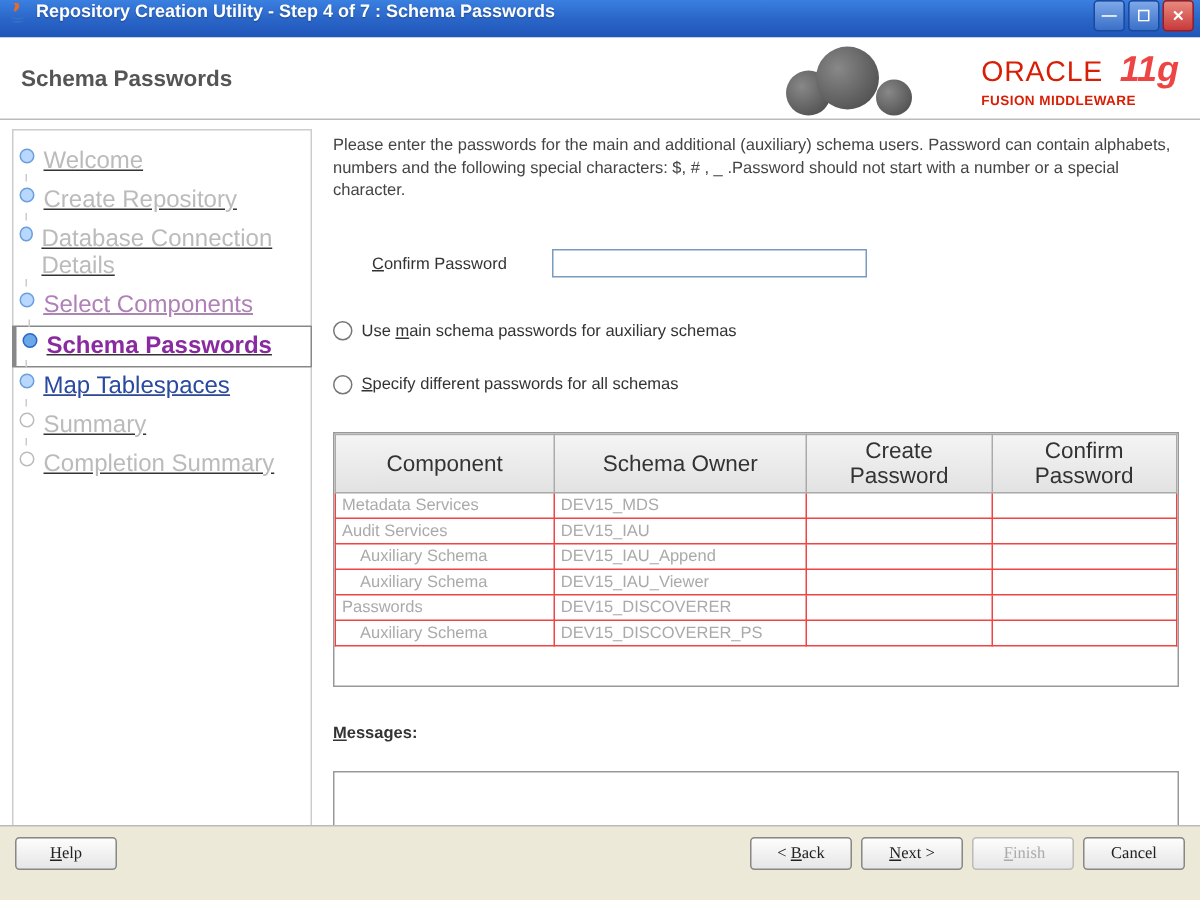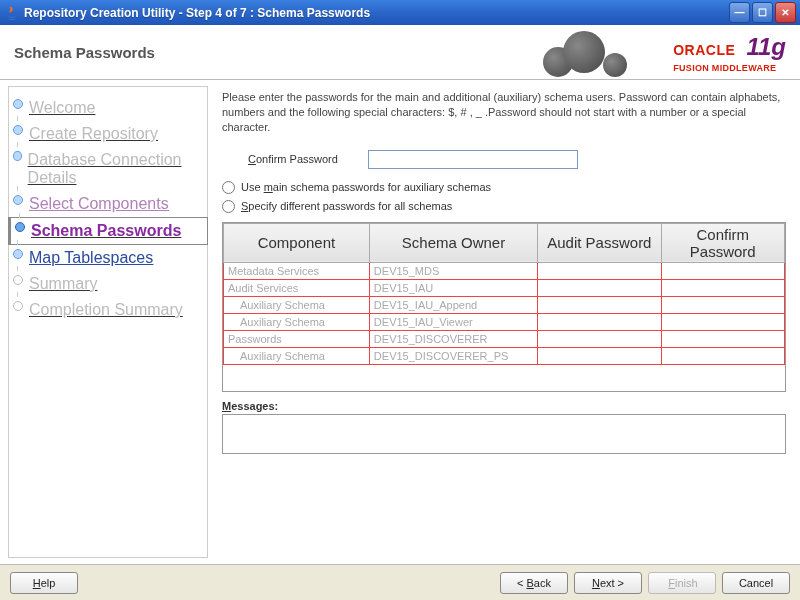--- a/index.html
+++ b/index.html
@@ -3,60 +3,60 @@
 <meta charset="utf-8">
 <style>
   * { box-sizing: border-box; }
   html, body { margin:0; padding:0; font-family: "Tahoma", "Segoe UI", sans-serif; font-size:11px; color:#333; }
   body { background:#ece9d8; width:800px; height:600px; overflow:hidden; }
 
   
   .titlebar {
     height:25px;
     background: linear-gradient(to bottom, #3a80e0 0%, #2a66c8 50%, #1f55b8 100%);
-    display:flex; align-items:center; padding:0 4px; color:#fff;
+    display:flex; align-items:flex-start; padding:0 4px; color:#fff;
   }
   .titlebar .java-icon { width:16px; height:16px; margin-right:4px; display:inline-block; }
   .titlebar .title-text { flex:1; font-weight:bold; font-size:12px; text-shadow:0 1px 1px rgba(0,0,0,0.3); }
   .winbtn { width:21px; height:21px; margin-left:2px; border:1px solid #1a4aa0; background:linear-gradient(to bottom,#7ea8e8,#3a70c8); border-radius:3px; display:flex; align-items:center; justify-content:center; color:#fff; font-weight:bold; font-size:10px; }
   .winbtn.close { background:linear-gradient(to bottom,#e88a7e,#c83a3a); border-color:#a01a1a; }
 
   
   .header {
     height:55px; background:#fff; border-bottom:1px solid #bbb;
     display:flex; align-items:center; padding:0 14px; position:relative;
   }
   .header h1 { flex:0 0 auto; font-size:15px; font-weight:bold; color:#555; margin:0; }
   .header .branding { position:absolute; right:14px; top:8px; display:flex; align-items:center; }
   .gears { width:160px; height:40px; margin-right:20px; position:relative; }
   .gear { position:absolute; border-radius:50%; background:radial-gradient(circle at 35% 35%, #888,#444); }
   .gear.g1 { width:42px; height:42px; top:-2px; left:70px; }
   .gear.g2 { width:30px; height:30px; top:14px; left:50px; }
   .gear.g3 { width:24px; height:24px; top:20px; left:110px; }
   .oracle-logo { font-family: Arial, sans-serif; }
-  .oracle-logo .o-red { color:#d81e05; font-weight:bold; font-size:14px; letter-spacing:0.5px; }
+  .oracle-logo .o-red { color:#d81e05; font-weight:normal; font-size:19px; letter-spacing:0.5px; }
   .oracle-logo .o-sub { color:#d81e05; font-size:9px; font-weight:bold; letter-spacing:0.3px; }
-  .oracle-logo .v11g { color:#701a75; font-size:24px; font-weight:bold; margin-left:8px; font-style:italic; }
+  .oracle-logo .v11g { color:#ef4444; font-size:24px; font-weight:bold; margin-left:8px; font-style:italic; }
 
   
   .body { position:absolute; top:80px; bottom:36px; left:0; right:0; background:#fff; display:flex; }
   .sidebar { width:200px; border:1px solid #ccc; margin:6px 4px 6px 8px; padding:8px 0; background:#fff; }
   .step { display:flex; align-items:flex-start; padding:4px 8px 4px 4px; font-size:16px; position:relative;text-decoration:underline; }
   .step .dot { width:10px; height:10px; border-radius:50%; margin-right:6px; border:1px solid #999; }
   .step.done .dot { background:#b8d8ff; border-color:#6a9edc; }
   .step.current .dot { background:#6aa8e8; border-color:#2a66c8; }
   .step.future .dot { background:#fff; border-color:#bbb; }
   .step.done .label, .step.future .label { color:#bbb; }
   .step.link.done .label { color:#b080b8; text-decoration:underline; cursor:pointer; }
   .step.current { background:#fff; border:1px solid #888; border-left:3px solid #888; margin:0 -1px; }
   .step.current .label { color:#8a2aa0; font-weight:bold; }
   .step.next-link .label { color:#2a4aa0; text-decoration:underline; cursor:pointer; }
   .step .connector { position:absolute; left:8px; top:-5px; width:1px; height:5px; background:#ccc; }
 
-  .content { flex:1; margin:6px 8px 6px 4px; padding:4px 6px; font-size:11px; color:#333; overflow:hidden; display:flex; flex-direction:column; }
+  .content { flex:1; margin:6px 8px 6px 4px; padding:4px 6px; font-size:11px; color:#333; overflow:hidden; display:flex; flex-direction:column;justify-content:space-between; }
   .instr { color:#444; line-height:1.35; margin-bottom:8px; }
 
   .radio-row { display:flex; align-items:center; margin:3px 0; }
   .radio-row input[type=radio] { margin:0 6px 0 0; }
   .radio-row label .ul { text-decoration:underline; }
 
   .pw-fields { margin:4px 0 6px 26px; }
   .pw-fields .row { display:flex; align-items:center; margin:3px 0; }
   .pw-fields .row .lbl { width:120px; }
   .pw-fields .row .lbl .ul { text-decoration:underline; }
@@ -66,21 +66,21 @@
   table.grid { width:100%; border-collapse:collapse; table-layout:fixed; }
   table.grid th { background:linear-gradient(to bottom,#f4f4f4,#e2e2e2); border:1px solid #aaa; font-weight:normal; font-size:15px; padding:2px 4px; color:#333; }
   table.grid td { border:1px solid #ef4444; padding:2px 4px; font-size:11px; color:#aaa; height:16px; white-space:nowrap; overflow:hidden; }
   table.grid td.indent { padding-left:16px; }
 
   .msg-label { margin-top:8px;font-weight:bold; }
   .msg-label .ul { text-decoration:underline; }
   .msg-box { border:1px solid #999; height:40px; margin-top:2px; background:#fff; }
 
   
-  .footer { position:absolute; bottom:0; left:0; right:0; height:36px; background:#ece9d8; border-top:1px solid #bbb; display:flex; align-items:center; padding:0 10px; }
+  .footer { position:absolute; bottom:14px; left:0; right:0; height:36px; background:#ece9d8; border-top:1px solid #bbb; display:flex; align-items:center; padding:0 10px;font-family:Liberation Serif, serif; }
   .footer .spacer { flex:1; }
   button.btn { font-family:inherit; font-size:11px; height:22px; padding:0 10px; min-width:68px; background:linear-gradient(to bottom,#fdfdfd,#e6e6e6); border:1px solid #888; border-radius:3px; margin-left:6px; color:#222; }
   button.btn[disabled] { color:#aaa; border-color:#bbb;padding-left:12px; }
   button.btn.help { margin-left:0; }
   .btn .ul { text-decoration:underline; }
 </style>
 </head>
 <body>
 
 <div class="titlebar">
@@ -181,21 +181,21 @@
         <colgroup>
             <col style="width:26%">
             <col style="width:30%">
             <col style="width:22%">
             <col style="width:22%">
           </colgroup>
         <thead>
             <tr id="grid-head">
               <th>Component</th>
               <th>Schema Owner</th>
-              <th>Audit Password</th>
+              <th>Create Password</th>
               <th>Confirm Password</th>
             </tr>
           </thead>
         <tbody id="grid-body">
             <tr>
               <td>Metadata Services</td>
               <td>DEV15_MDS</td>
               <td></td>
               <td></td>
             </tr>

